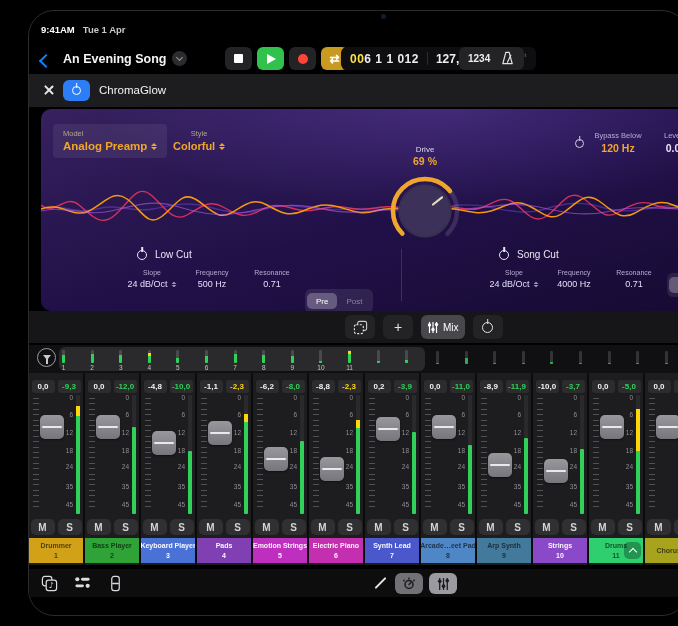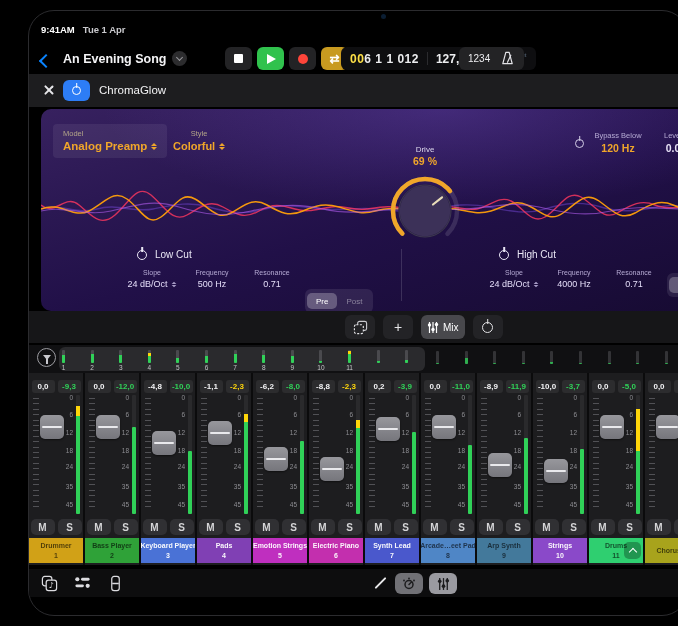--- a/index.html
+++ b/index.html
@@ -31,21 +31,21 @@
   .lcd .pos{font-size:12px;color:#ecedef;letter-spacing:.5px;font-weight:bold;white-space:nowrap}
   .lcd .dim{color:#fde047}
   .lcd .sep{width:1px;height:13px;background:#2b2b2e}
   .lcd .tempo{font-size:12px;color:#ecedef;font-weight:bold}
   .lcd .col{display:flex;flex-direction:column;align-items:center;line-height:1.15}
   .lcd .sig{font-size:7px;color:#dcdce0;font-weight:bold}
   .lcd .key{font-size:7px;color:#bfc0c6}
   .lcd .io1{font-size:6px;color:#46525f;font-weight:bold}
   .lcd .io2{font-size:6px;color:#3e4f63;font-weight:bold}
   .countgrp{position:absolute;left:430px;top:3px;height:23px;border-radius:6px;background:#232325;display:flex;align-items:center;padding:0 9px;gap:10px}
-  .countin{font-size:10px;font-weight:normal;color:#ececef}
+  .countin{font-size:10px;font-weight:bold;color:#ececef}
   
   .plughead{position:absolute;left:0;top:63px;width:100%;height:33px;background:#1d1d1f}
   .closex{position:absolute;left:14px;top:10px;width:12px;height:12px}
   .closex::before,.closex::after{content:"";position:absolute;left:5px;top:0;width:1.8px;height:12px;background:#e6e6e9;border-radius:1px}
   .closex::before{transform:rotate(45deg)}
   .closex::after{transform:rotate(-45deg)}
   .pw{display:inline-block;width:9px;height:9px;border:1.6px solid currentColor;border-radius:50%;position:relative;box-sizing:border-box}
   .pw::before{content:"";position:absolute;left:50%;top:-4px;transform:translateX(-50%);width:1.6px;height:5px;background:currentColor}
   .plugpower{position:absolute;left:34px;top:6px;width:27px;height:21px;border-radius:6px;background:#2d7df6;color:#fff;display:flex;align-items:center;justify-content:center}
   .plugname{position:absolute;left:70px;top:10px;color:#f2f2f4;font-size:11.5px}
@@ -273,21 +273,21 @@
         <span class="pval">0.71</span>
       </div>
       <div class="prepost" style="margin-top:20px">
         <span class="seg on">Pre</span>
         <span class="seg off">Post</span>
       </div>
     </div>
 
     <div class="cuthead" style="left:458px;top:140px">
       <span class="pw"></span>
-      <span>High Cut</span>
+      <span>Song Cut</span>
     </div>
     <div class="cutparams" style="left:446px;top:160px">
       <div class="param">
         <span class="plabel lav">Slope</span>
         <span class="pval">
             <span>24 dB/Oct</span>
             <span class="updown">
               <i class="u"></i>
               <i class="d"></i>
             </span>

